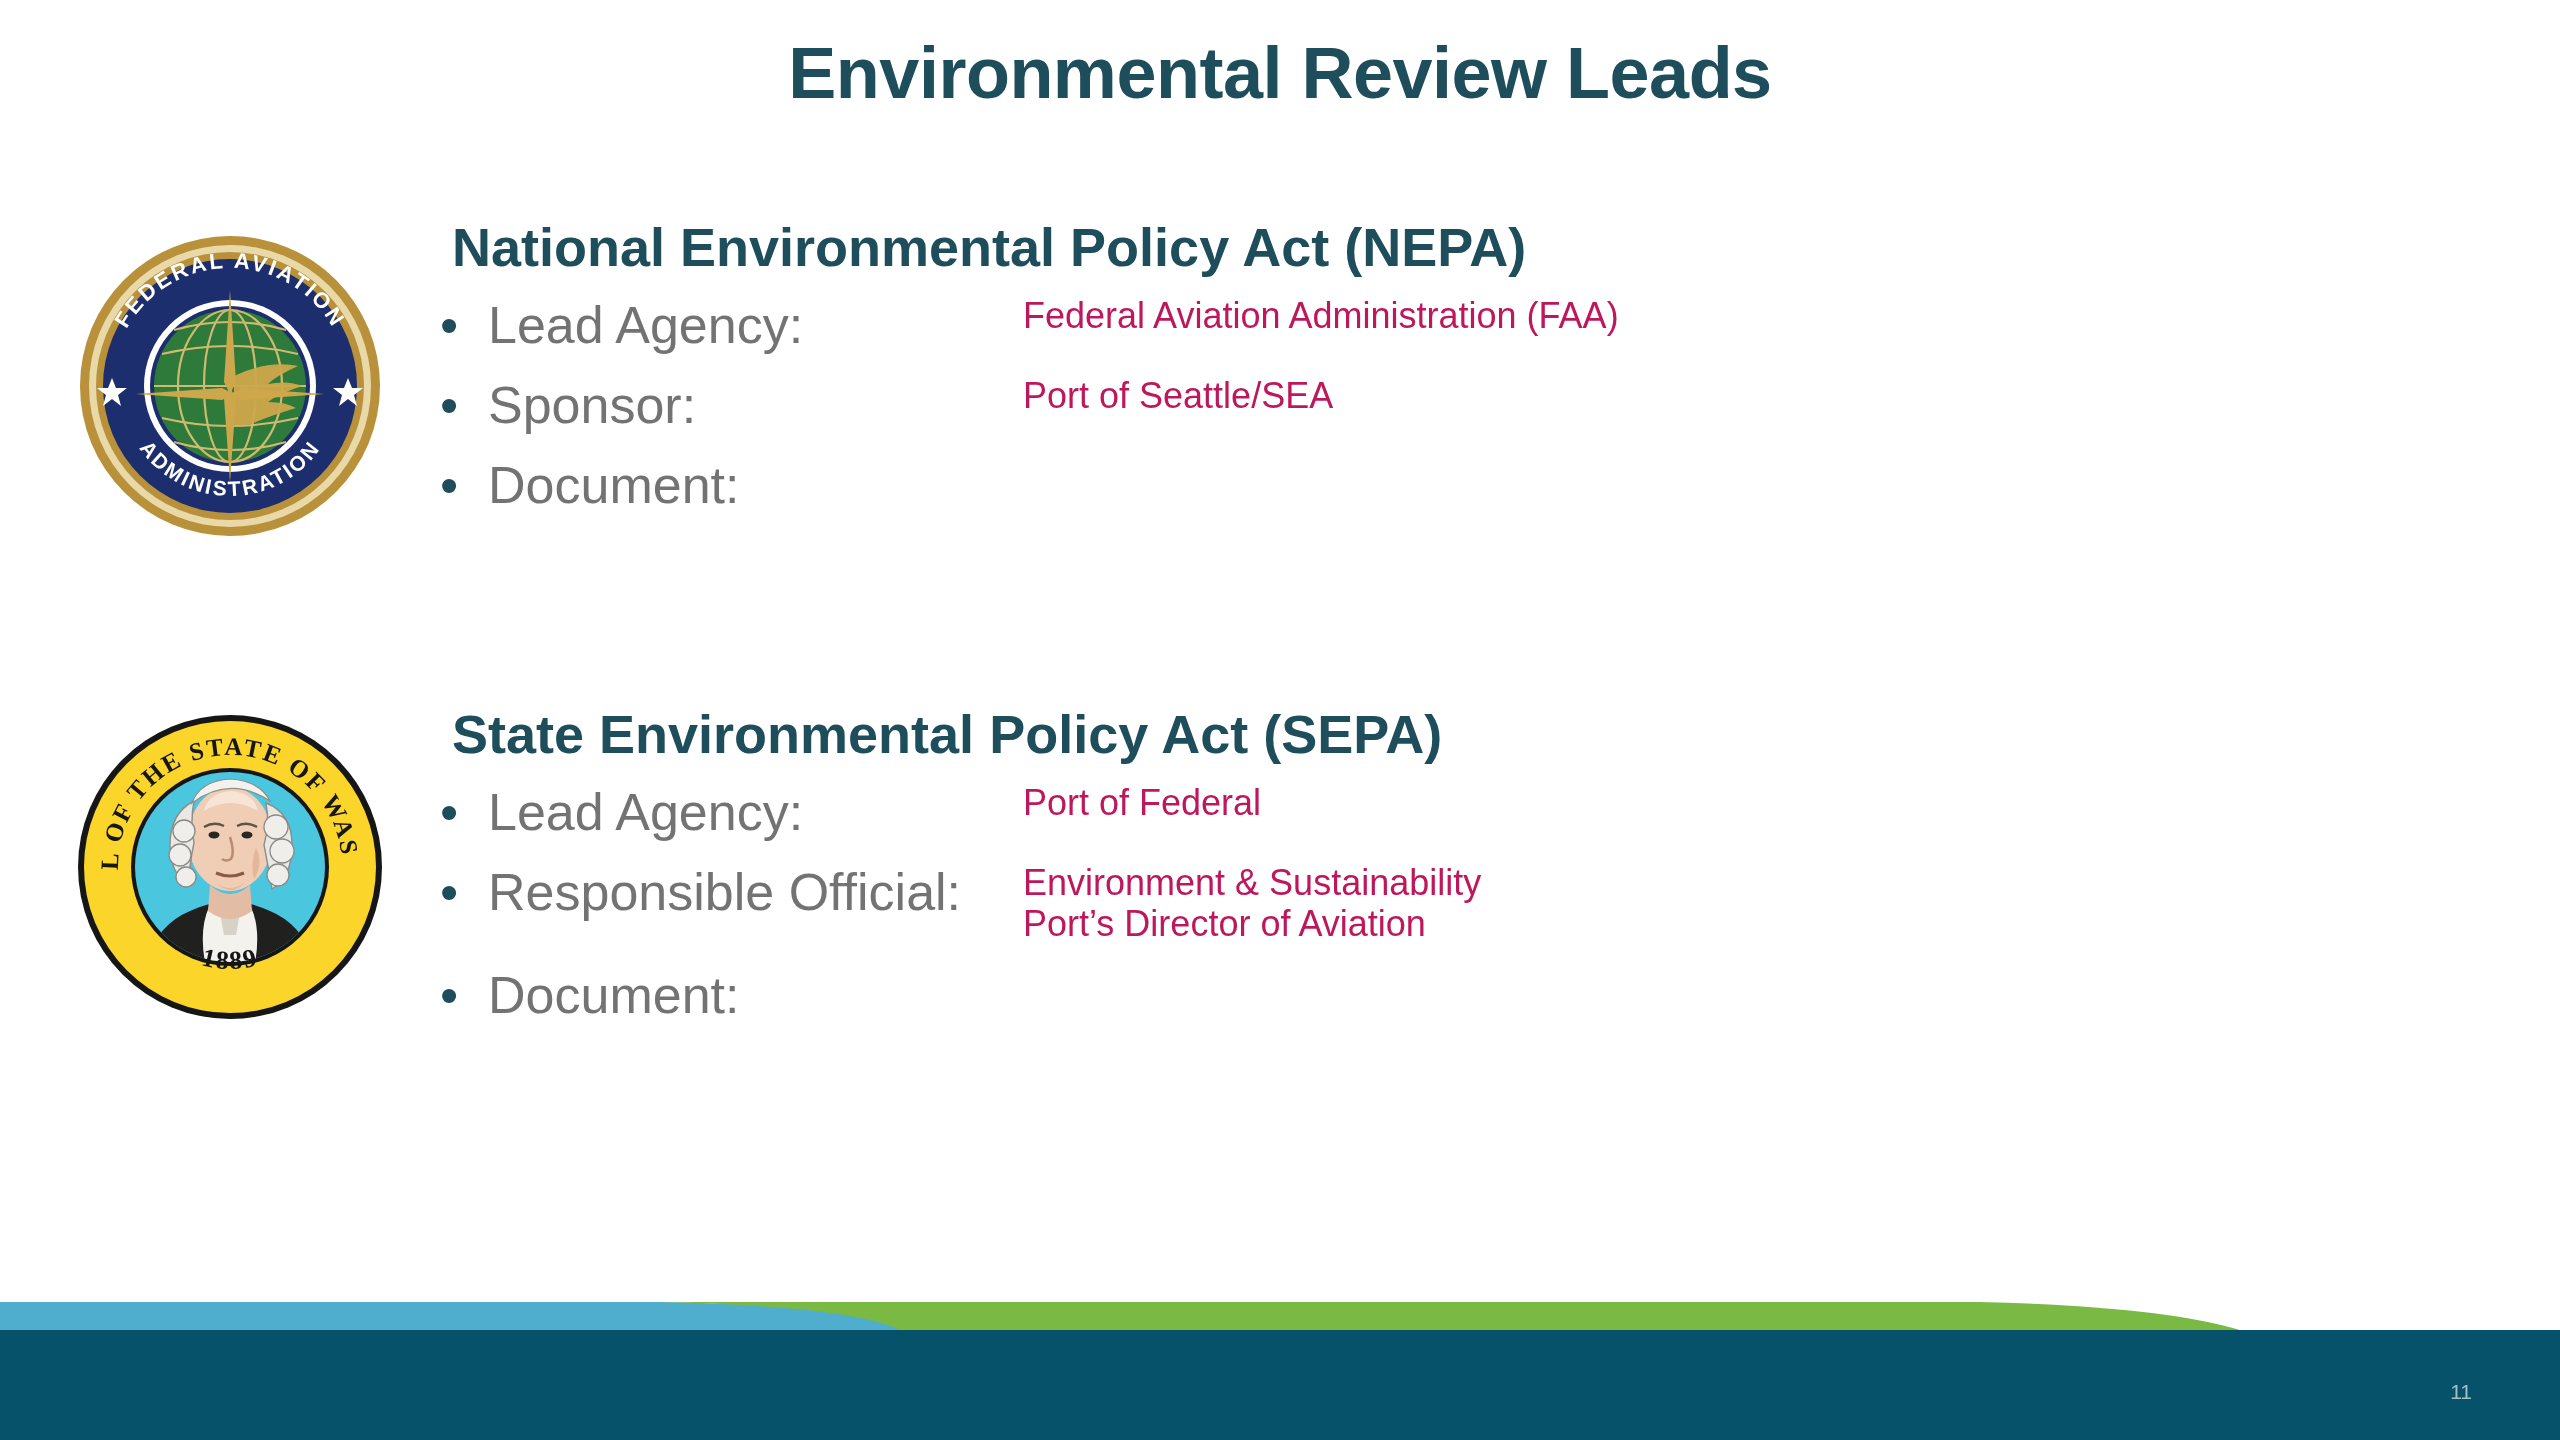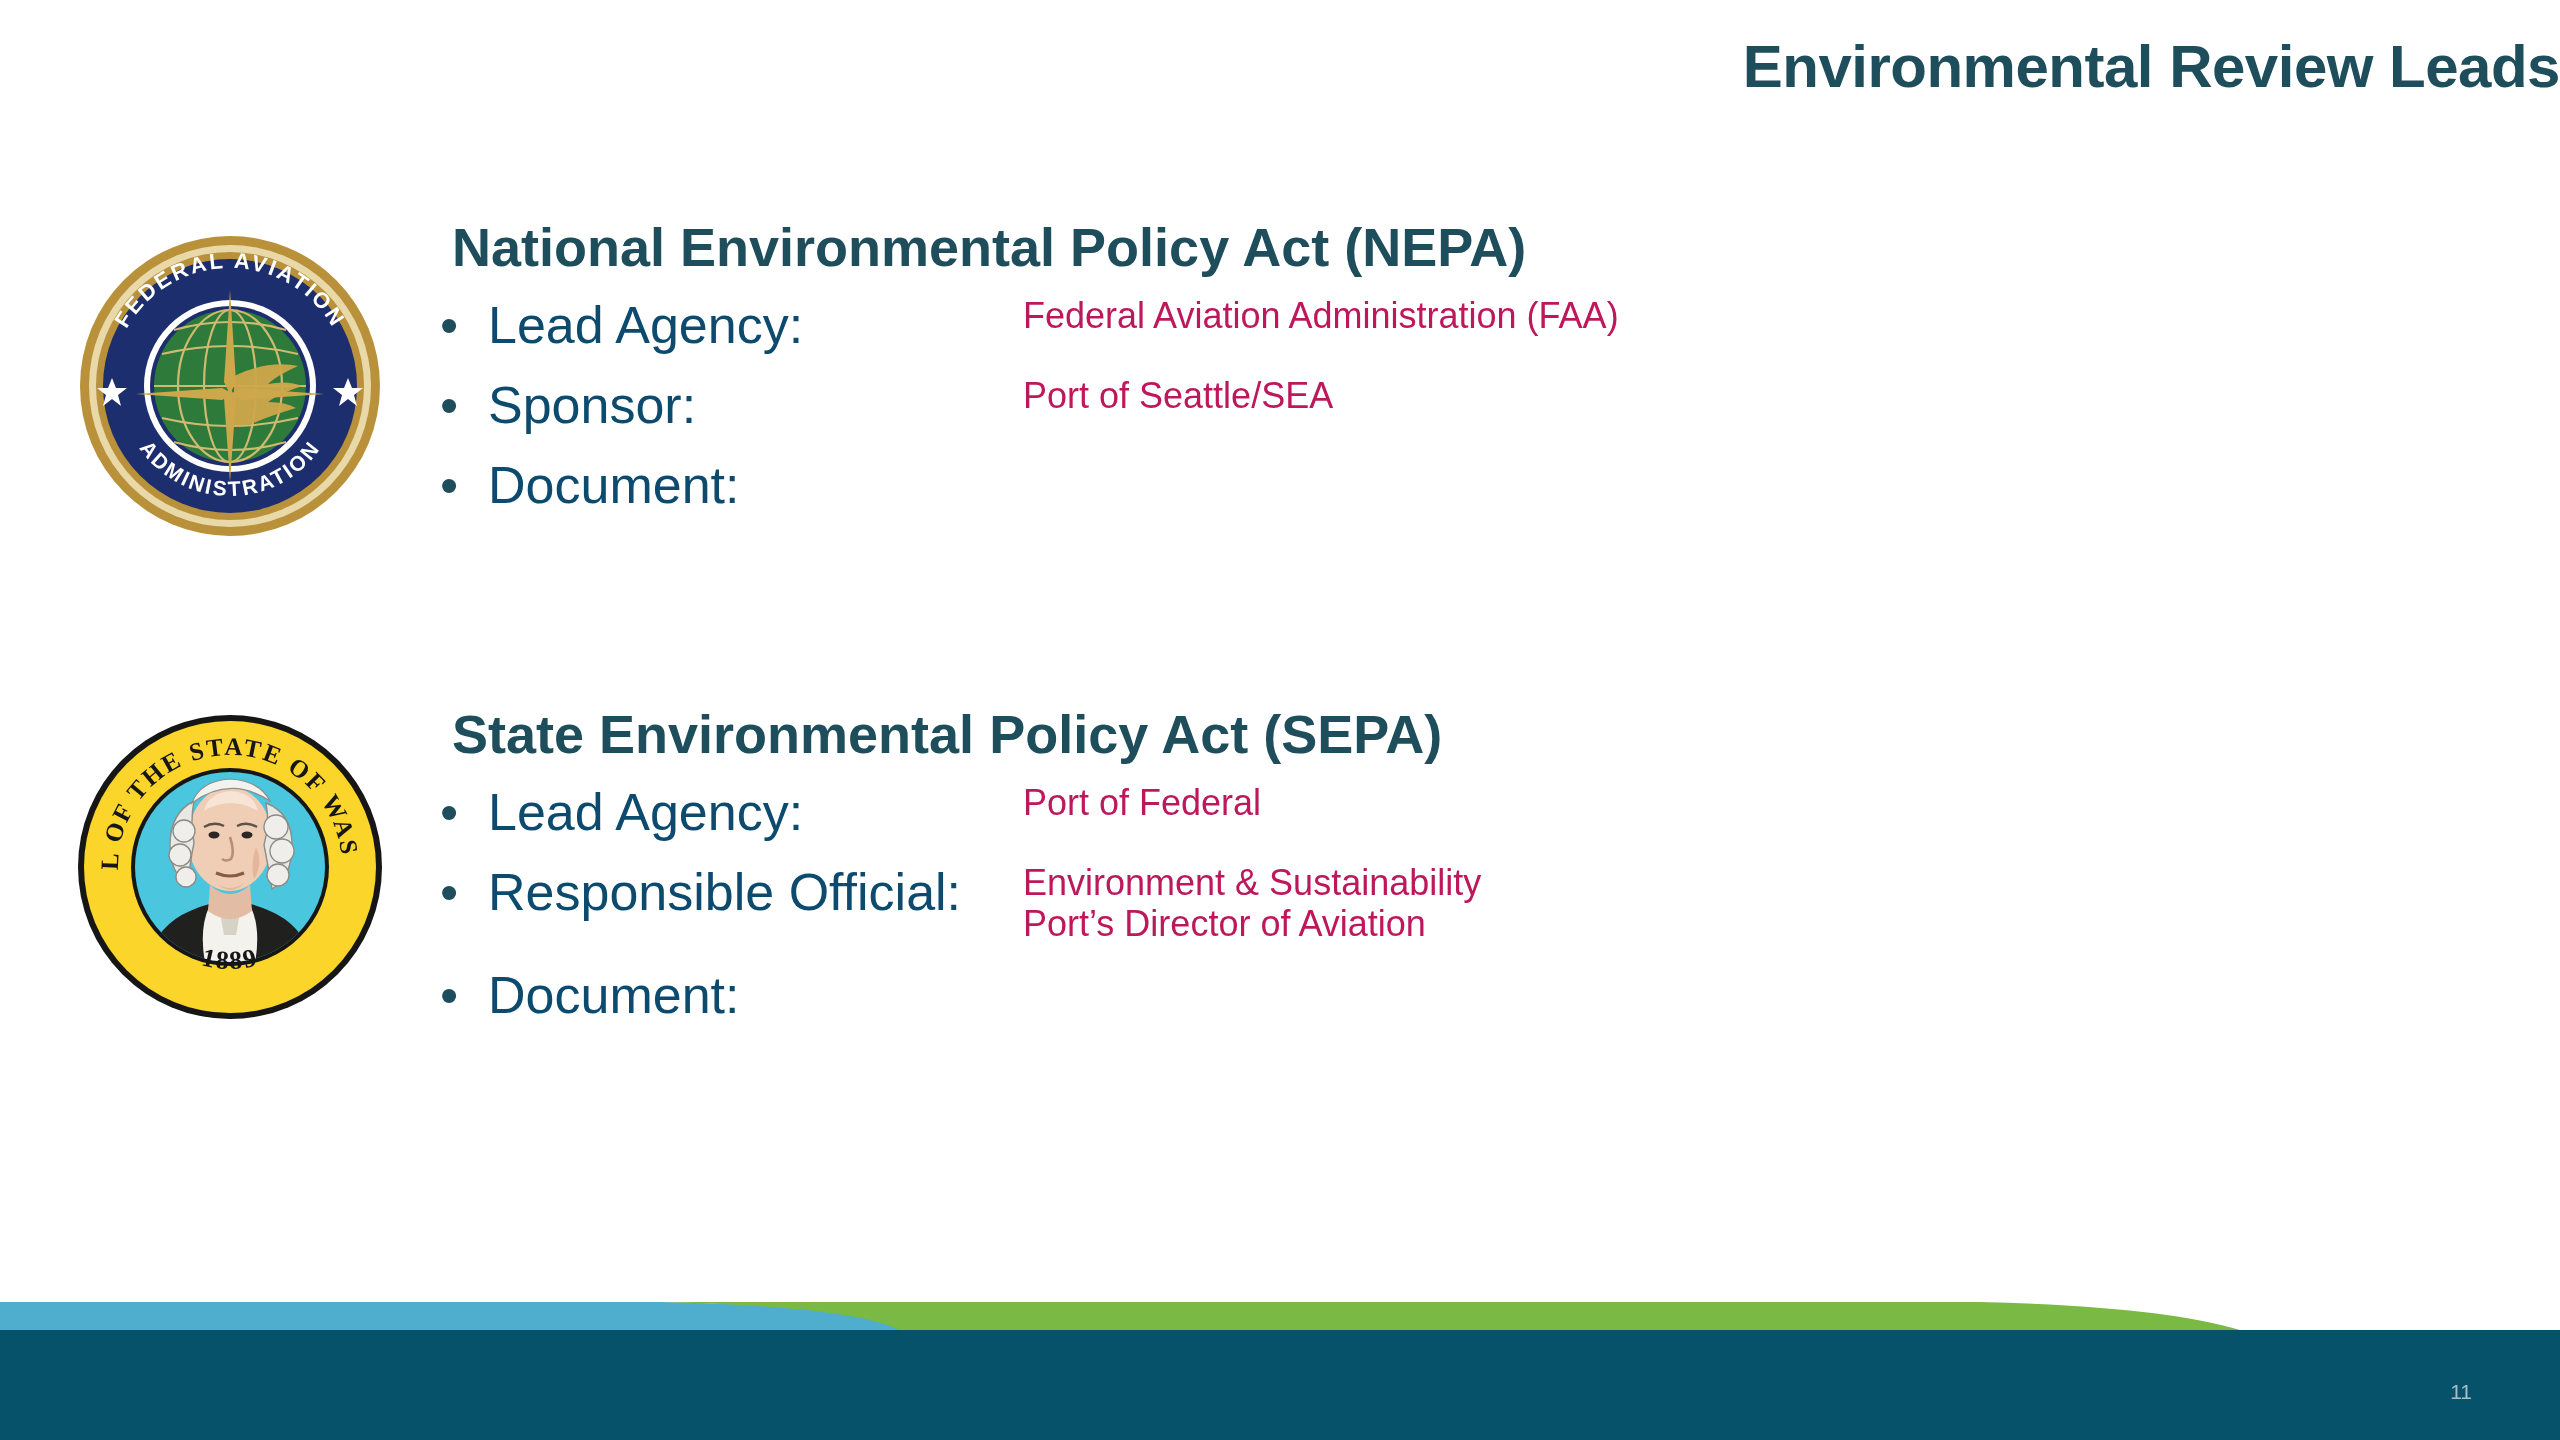--- a/index.html
+++ b/index.html
@@ -20,22 +20,22 @@
     inset: 0;
     background: #ffffff;
   }
 
   
   .slide-title {
     position: absolute;
     left: 0;
     top: 34px;
     width: 2560px;
-    text-align: right;
-    font-size: 60px;
+    text-align: center;
+    font-size: 72px;
     font-weight: bold;
     color: #1E4D5B;
     letter-spacing: -0.5px;
     line-height: 1.1;
     white-space: nowrap;
   }
 
   
   .content {
     position: absolute;
@@ -91,21 +91,21 @@
     font-size: 52px;
     color: #1E4D5B;
     text-align: left;
     line-height: 1.12;
   }
 
   .bullet-label {
     flex: 0 0 535px;
     width: 535px;
     font-size: 52px;
-    color: #0c4a6e;
+    color: #737373;
     line-height: 1.12;
     white-space: nowrap;
   }
 
   .bullet-value {
     flex: 1 1 auto;
     font-size: 36px;
     color: #be185d;
     line-height: 1.12;
   }

